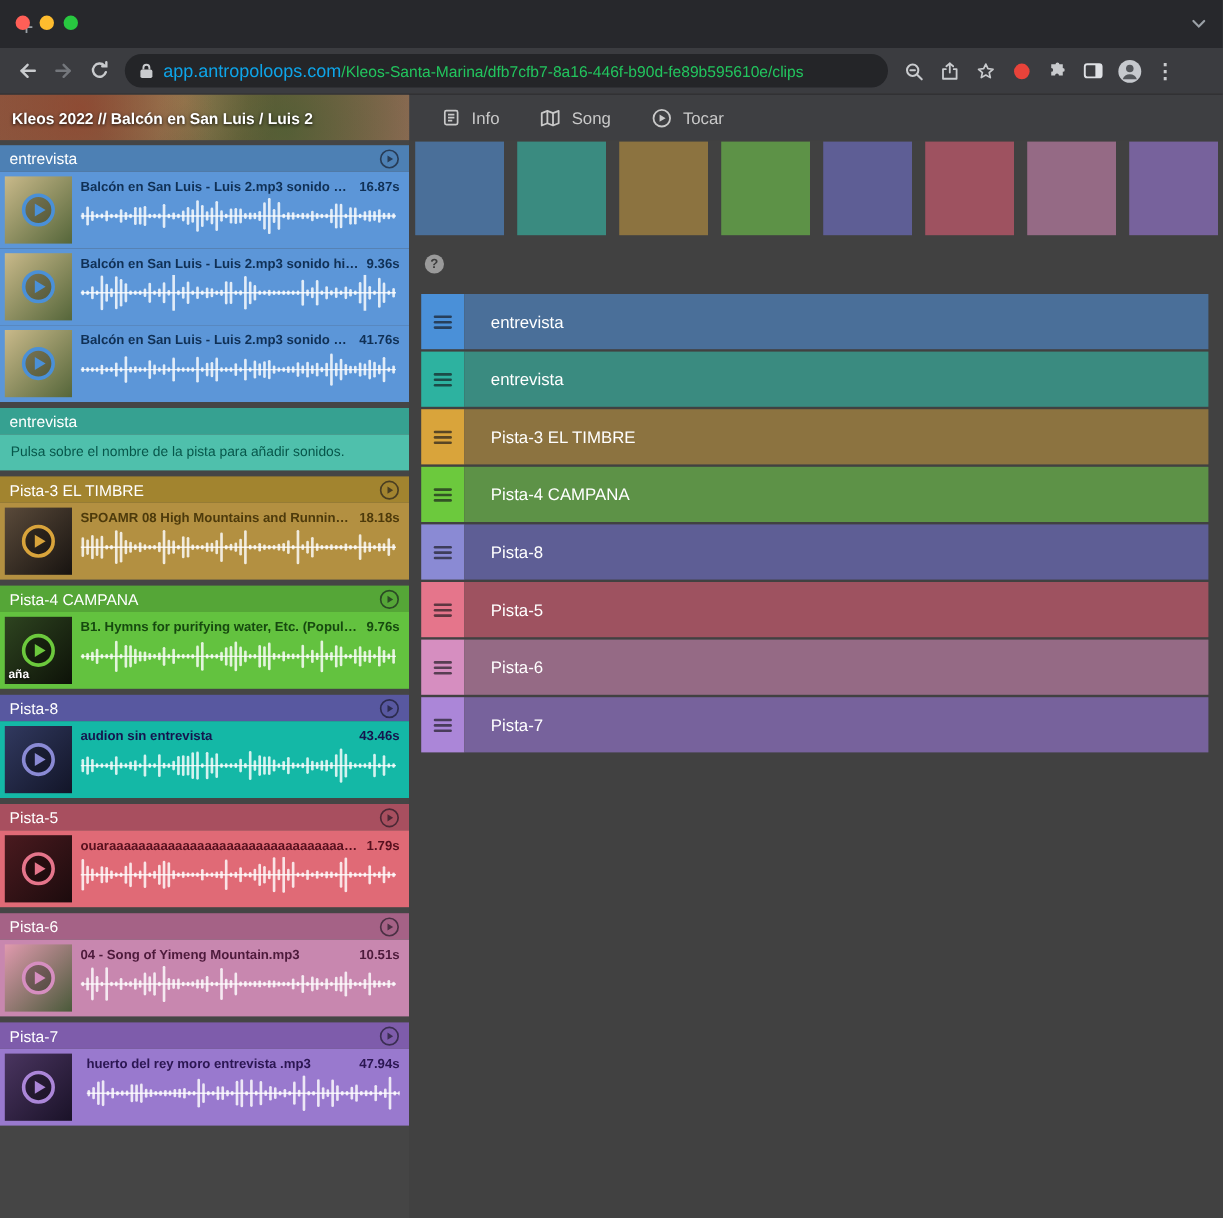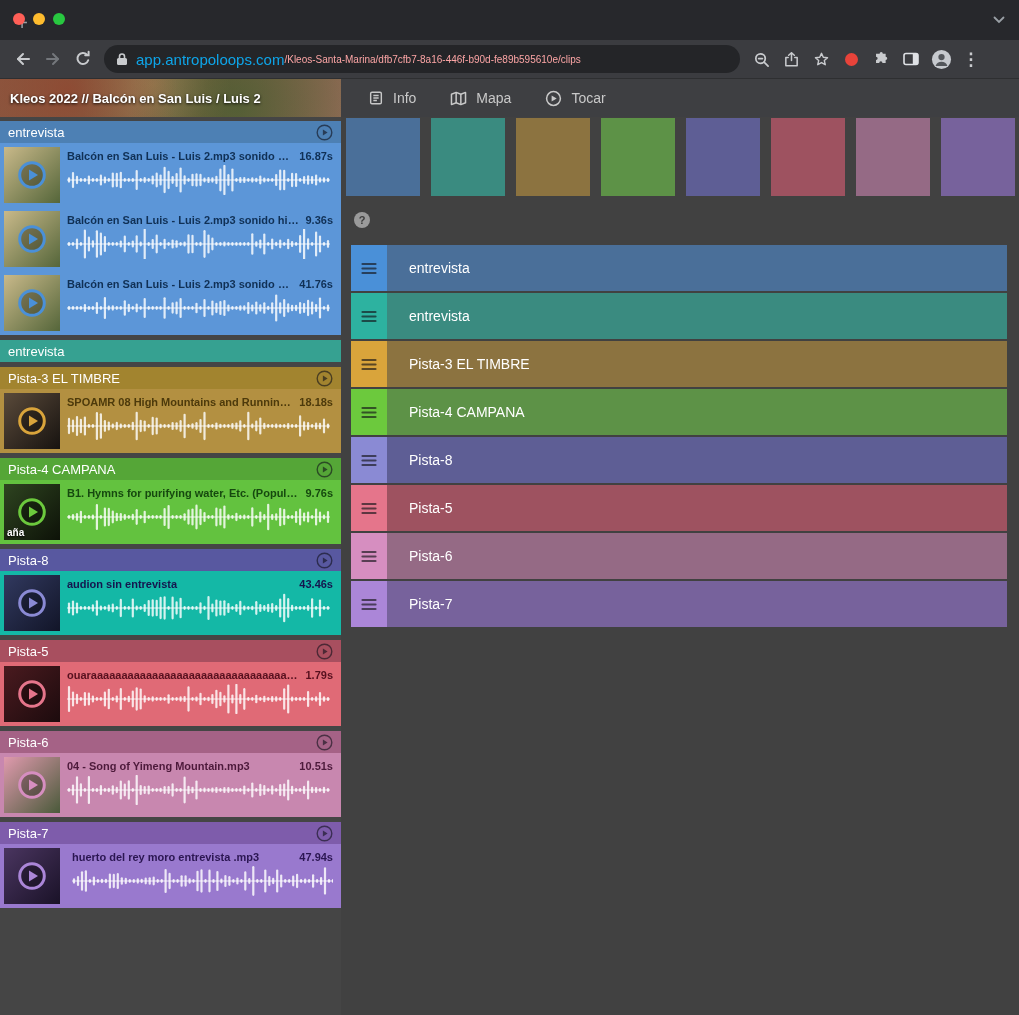--- a/index.html
+++ b/index.html
@@ -14,21 +14,21 @@
   .favicon{width:16px;height:16px;border-radius:50%;background:radial-gradient(circle at 35% 35%,#ff8a5e,#e23b2e 70%);flex:0 0 16px}
   .tab-title{flex:1;color:#e8eaed;font-size:12.5px;white-space:nowrap;overflow:hidden}
   .tab-close{color:#9aa0a6;font-size:15px;line-height:1;padding:2px 5px}
   .newtab{width:28px;height:28px;margin:0 0 3px 8px;display:flex;align-items:center;justify-content:center;color:#9aa0a6;font-size:20px}
   .tab-chevron{position:absolute;right:14px;top:16px;display:flex}
 
   .toolbar{height:38px;background:#3b3c40;display:flex;align-items:center;padding:0 8px}
   .tb-btn{width:30px;height:30px;display:flex;align-items:center;justify-content:center;border-radius:50%}
   .urlpill{width:636px;height:28px;background:#242528;border-radius:14px;display:flex;align-items:center;gap:8px;padding:0 12px;margin:0 6px;overflow:hidden}
   .url-host{color:#0ea5e9;font-size:15px;white-space:nowrap}
-  .url-path{color:#fca5a5;font-size:10px;white-space:nowrap;overflow:hidden;text-overflow:ellipsis}
+  .url-path{color:#22c55e;font-size:13px;white-space:nowrap;overflow:hidden;text-overflow:ellipsis}
   .record-dot{width:13px;height:13px;border-radius:50%;background:#e8433a}
   .menu-dots{color:#c9cbce;font-size:17px;font-weight:700}
 
   
   .app-header{height:39px;display:flex;background:#3e3f42;border-top:1px solid #2e2f31}
   .project-title{width:341px;flex:0 0 341px;display:flex;align-items:center;padding:16px 10px;color:#fff;font-size:13px;font-weight:700;text-shadow:0 1px 3px rgba(0,0,0,.9);white-space:nowrap;overflow:hidden;background:
     radial-gradient(circle at 20% 30%, rgba(150,60,40,.6), transparent 40%),
     radial-gradient(circle at 70% 75%, rgba(60,95,45,.55), transparent 45%),
     radial-gradient(circle at 45% 15%, rgba(185,145,95,.55), transparent 40%),
     linear-gradient(100deg,#8a5a42,#7a6a4a 40%,#6a5a3a 60%,#8a6a52)}
@@ -166,21 +166,21 @@
           <rect x="3" y="2.5" width="12" height="13" rx="1.5"></rect>
           <path d="M6 6.2 h6 M6 9 h6 M6 11.8 h4"></path>
         </svg>
       <span>Info</span>
     </span>
     <span class="nav-item">
       <svg width="17" height="15" viewBox="0 0 18 16" fill="none" stroke="currentColor" stroke-width="1.6" stroke-linejoin="round">
           <path d="M1.5 3.5 L6.5 1.5 L11.5 3.5 L16.5 1.5 V12.5 L11.5 14.5 L6.5 12.5 L1.5 14.5 Z"></path>
           <path d="M6.5 1.5 V12.5 M11.5 3.5 V14.5"></path>
         </svg>
-      <span>Mapa</span>
+      <span>Song</span>
     </span>
     <span class="nav-item">
       <svg width="17" height="17" viewBox="0 0 18 18" fill="none" stroke="currentColor" stroke-width="1.6">
           <circle cx="9" cy="9" r="7.3"></circle>
           <path d="M7 5.8 L12.4 9 L7 12.2 Z" fill="currentColor" stroke="none"></path>
         </svg>
       <span>Tocar</span>
     </span>
   </nav>
 </div>
@@ -456,20 +456,21 @@
                 </g>
                 <line x1="0" y1="15" x2="263" y2="15" stroke="rgba(255,255,255,0.82)" stroke-width="1.2"></line>
               </svg></div>
           </div>
         </div>
       </section>
       <section class="track-section">
         <div class="track-header" style="background: rgb(54, 161, 145);">
           <span class="track-name">entrevista</span>
         </div>
+        <div class="track-note" style="background: rgb(79, 192, 172); color: rgb(7, 86, 74);">Pulsa sobre el nombre de la pista para añadir sonidos.</div>
       </section>
       <section class="track-section">
         <div class="track-header" style="background: rgb(162, 132, 47);">
           <span class="track-name">Pista-3 EL TIMBRE</span>
           <span class="track-play">
             <svg width="17" height="17" viewBox="0 0 17 17">
               <circle cx="8.5" cy="8.5" r="7.3" fill="none" stroke="rgba(15,15,25,0.6)" stroke-width="1.4"></circle>
               <path d="M6.9 5.5 L11.6 8.5 L6.9 11.5 Z" fill="rgba(15,15,25,0.6)"></path>
             </svg>
           </span>

